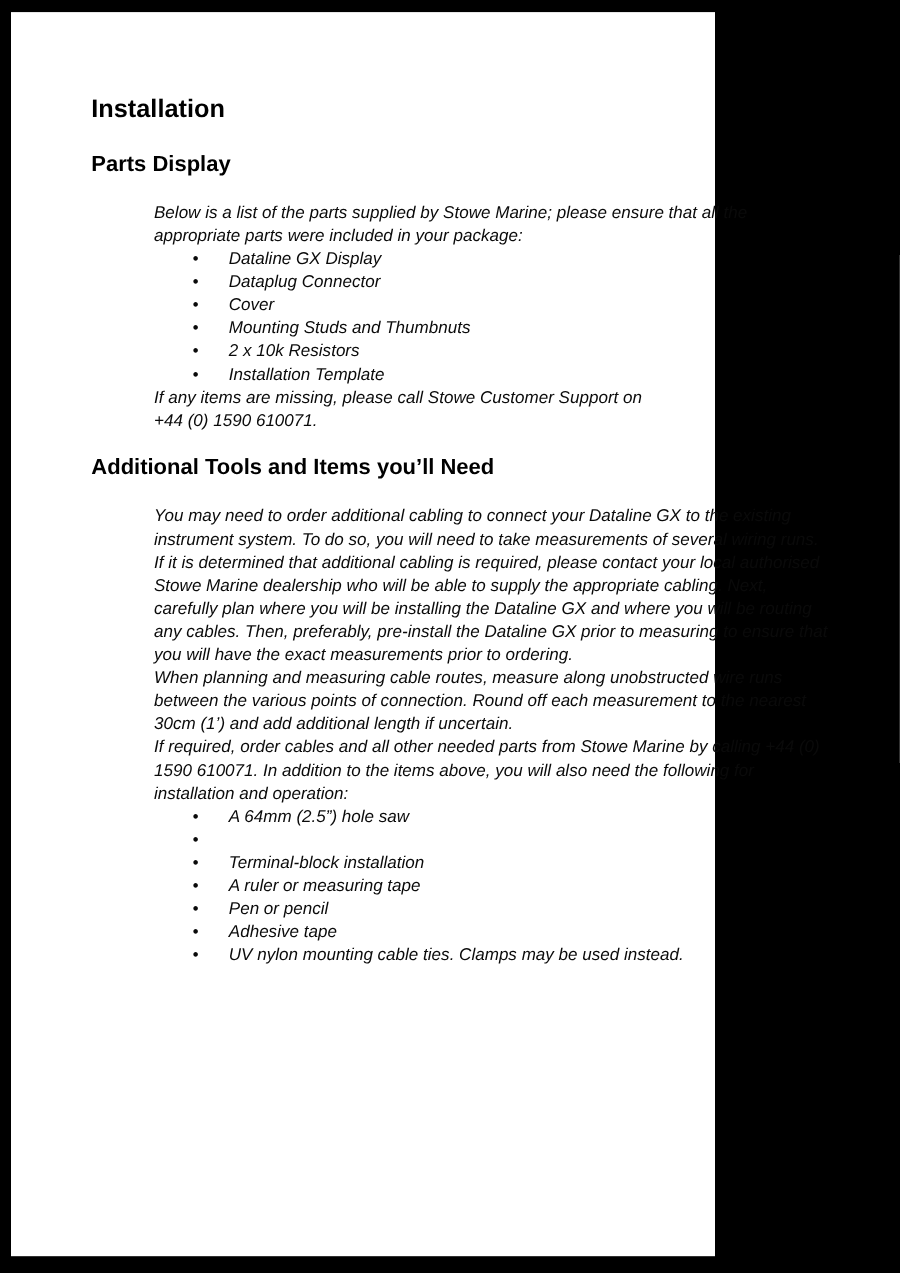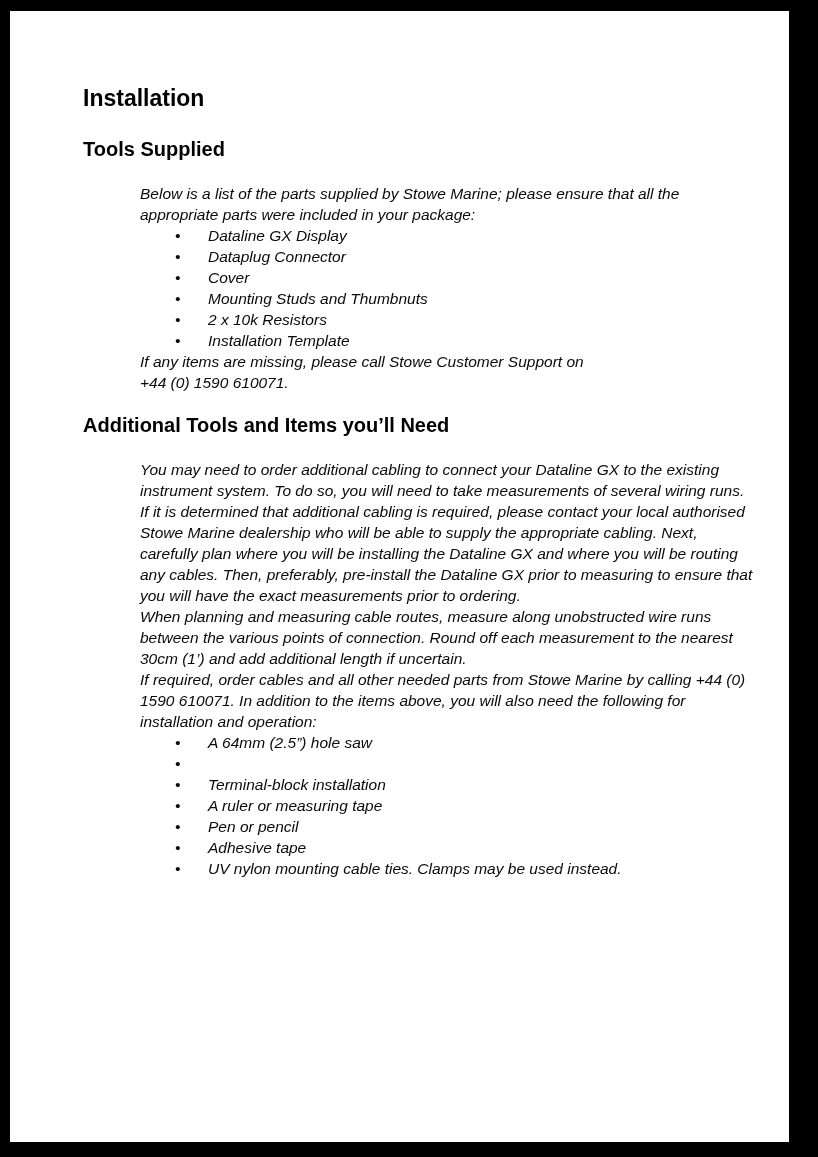--- a/index.html
+++ b/index.html
@@ -11,21 +11,21 @@
     height: 1157px;
     background: #000000;
     position: relative;
     overflow: hidden;
     font-family: "Liberation Sans", "DejaVu Sans", sans-serif;
   }
   .page {
     position: absolute;
     left: 10px;
     top: 11px;
-    width: 779px;
+    width: 640px;
     height: 1131px;
     background: #ffffff;
     color: #0a0a0a;
   }
   h1.doc-title {
     margin: 74px 0 0 73px;
     font-size: 23px;
     line-height: 1.2;
     font-weight: bold;
     color: #000000;
@@ -66,21 +66,21 @@
     width: 33px;
   }
 </style>
 </head>
 <body>
 
 <div class="page">
 
   <h1 class="doc-title">Installation</h1>
 
-  <h2 class="section-heading">Tools Supplied</h2>
+  <h2 class="section-heading">Parts Display</h2>
 
   <div class="body-block">
     <p class="para">Below is a list of the parts supplied by Stowe Marine; please ensure that all the appropriate parts were included in your package:</p>
     <ul class="bullets">
       <li>
         <span class="dot">•</span>
         <span class="li-text">Dataline GX Display</span>
       </li>
       <li>
         <span class="dot">•</span>

